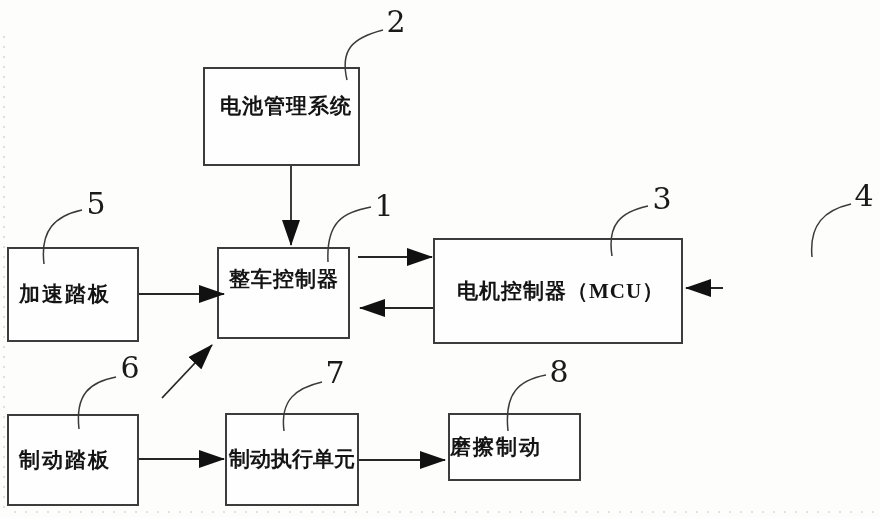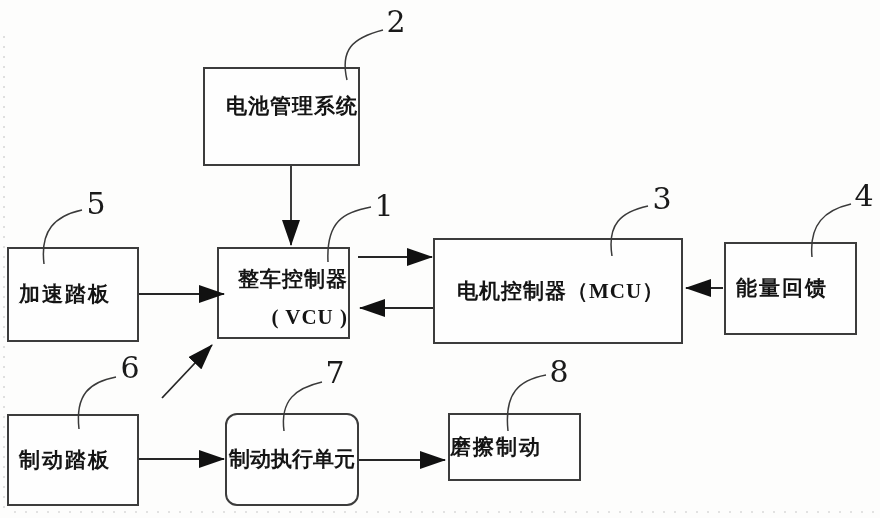--- a/index.html
+++ b/index.html
@@ -28,31 +28,31 @@
     border:2px solid #3c3c3c;
     background:#fefefe;
     color:#141414;
     font-size:21px;
     font-weight:600;
     letter-spacing:2px;
     line-height:1;
   }
   .box.two-line{display:block;}
   .box.one-line{display:flex;align-items:center;}
-  .box .ln{display:block;text-align:right;}
+  .box .ln{display:block;}
   
   #box-bms{left:203px;top:67px;width:157px;height:99px;padding:18px 0 0 15px;letter-spacing:1px;}
   #box-bms .ln{line-height:38px;}
   #box-vcu{left:217px;top:247px;width:133px;height:92px;padding:11px 0 0 10px;letter-spacing:1px;}
   #box-vcu .ln{line-height:38px;}
   #box-mcu{left:433px;top:238px;width:250px;height:106px;padding-left:22px;letter-spacing:1px;}
   #box-energy{left:724px;top:242px;width:133px;height:93px;padding-left:10px;}
   #box-accel{left:7px;top:247px;width:132px;height:95px;padding-left:10px;}
   #box-brake-pedal{left:7px;top:414px;width:132px;height:92px;padding-left:10px;}
-  #box-brake-actuator{left:225px;top:413px;width:134px;height:93px;justify-content:center;letter-spacing:0;border-radius:12px;}
+  #box-brake-actuator{left:225px;top:413px;width:134px;height:93px;justify-content:center;letter-spacing:0;}
   #box-friction{left:448px;top:413px;width:133px;height:68px;justify-content:flex-start;}
   .ref{
     position:absolute;
     transform:translate(-50%,-50%);
     font-family:"DejaVu Serif","Liberation Serif",serif;
     font-size:30px;
     font-weight:500;
     color:#1a1a1a;
     line-height:1;
   }
@@ -75,30 +75,26 @@
 
   <div class="scan-left"></div>
   <div class="scan-bottom"></div>
 
   <div class="box two-line" id="box-bms">
     <span class="ln">电池管理系统</span>
   </div>
 
   <div class="box two-line" id="box-vcu">
     <span class="ln">整车控制器</span>
-    <span class="ln">( VCU )</span>
   </div>
 
   <div class="box one-line" id="box-mcu">
     <span>电机控制器（MCU）</span>
   </div>
 
-  <div class="box one-line" id="box-energy">
-    <span>能量回馈</span>
-  </div>
 
   <div class="box one-line" id="box-brake-pedal">
     <span>制动踏板</span>
   </div>
 
   <div class="box one-line" id="box-accel">
     <span>加速踏板</span>
   </div>
 
   <div class="box one-line" id="box-brake-actuator">

